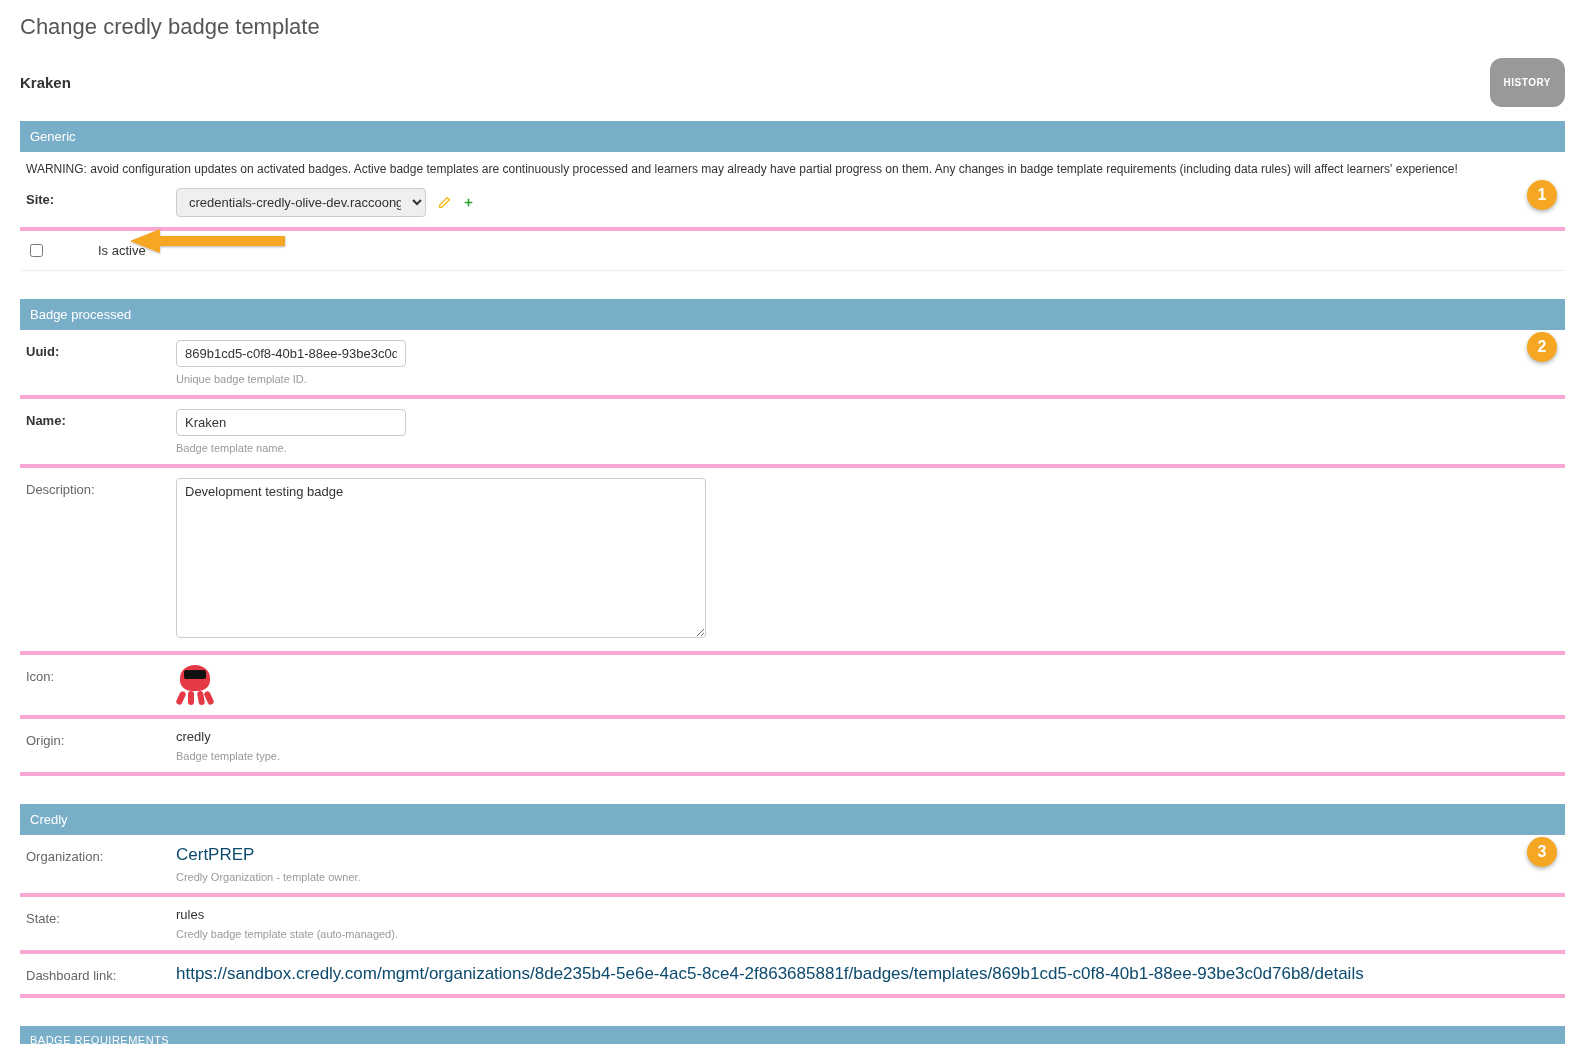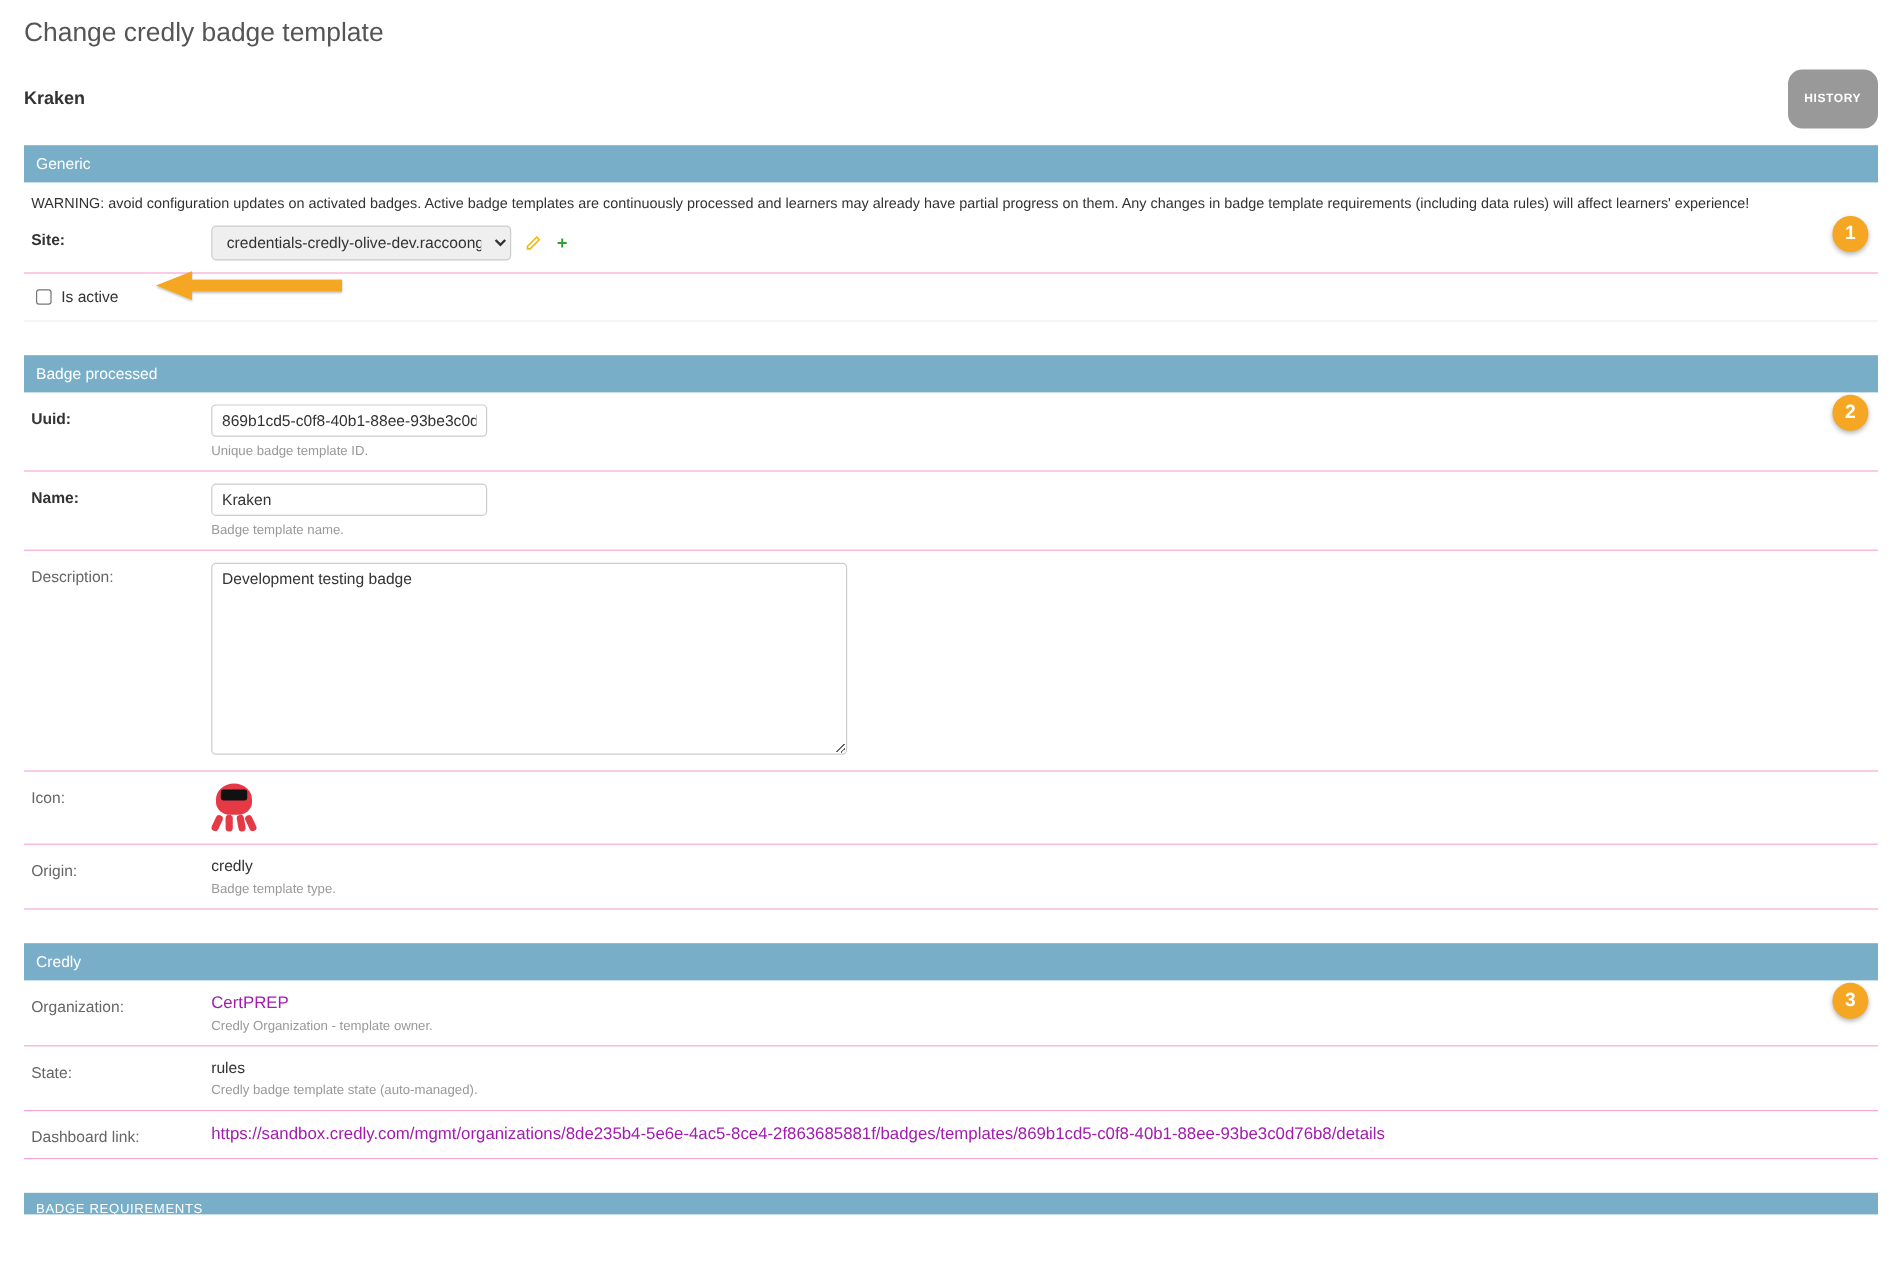--- a/index.html
+++ b/index.html
@@ -5,35 +5,35 @@
   * { box-sizing: border-box; }
   html, body { margin: 0; padding: 0; font-family: Arial, Helvetica, sans-serif; font-size: 13px; color: #333; background: #fff; width: 1585px; }
   body { padding: 14px 20px; }
   .page-title { font-size: 22px; font-weight: 400; color: #555; margin: 0 0 18px 0; }
   .header-row { display: flex; justify-content: space-between; align-items: center; margin-bottom: 6px; }
   .object-title { font-size: 15px; font-weight: 700; color: #333; }
   .history-btn { background: #999; color: #fff; border: none; border-radius: 12px; padding: 19px 14px; font-size: 10px; font-weight: 700; letter-spacing: 0.5px; cursor: pointer; }
   .section-header { background: #79aec8; color: #fff; font-size: 13px; padding: 8px 10px; margin-top: 14px; }
   .section-header.upper { text-transform: uppercase; font-size: 11px; letter-spacing: 0.5px; }
   .warning { font-size: 12px; color: #333; padding: 10px 6px 2px 6px; }
-  .form-row { display: flex; align-items: flex-start; border-bottom: 1px solid #f9a8d4; padding: 10px 6px; }
+  .form-row { display: flex; align-items: flex-start; border-bottom: 4px solid #f9a8d4; padding: 10px 6px; }
   .form-label { width: 150px; flex-shrink: 0; font-size: 13px; font-weight: 700; color: #333; padding-top: 4px; }
   .form-label.light { font-weight: 400; color: #666; }
   .form-field { flex: 1; }
   .help-text { font-size: 11px; color: #999; margin-top: 6px; }
   select, input[type="text"], textarea { border: 1px solid #ccc; border-radius: 4px; padding: 5px 8px; font-size: 13px; font-family: inherit; color: #333; }
   select { width: 250px; }
   input[type="text"] { width: 230px; }
   textarea { width: 530px; height: 160px; resize: both; }
-  .checkbox-row { display: flex; align-items: center; padding: 10px 6px; border-bottom: 1px solid #eee; position: relative; }
+  .checkbox-row { display: flex; align-items: center; padding: 10px 6px; border-bottom: 1px solid #eee; position: relative; gap: 47px; }
   .checkbox-row input { margin-right: 8px; }
   .edit-icon, .add-icon { display: inline-block; margin-left: 8px; cursor: pointer; vertical-align: middle; }
   .edit-icon { color: #efb80b; }
   .add-icon { color: #2ea12e; font-weight: bold; }
-  .link { color: #a21caf; text-decoration: none; font-size: 14px; }
+  .link { color: #0c4a6e; text-decoration: none; font-size: 17px; }
   .value-text { font-size: 13px; color: #333; }
   .kraken { position: relative; width: 38px; height: 40px; }
   .kraken-head { position: absolute; width: 30px; height: 26px; background: #e63946; border-radius: 50% 50% 40% 40%; top: 0; left: 4px; }
   .kraken-eyes { position: absolute; width: 22px; height: 9px; background: #111; border-radius: 2px; top: 5px; left: 8px; }
   .kraken-leg { position: absolute; width: 6px; height: 14px; background: #e63946; border-radius: 3px; bottom: 0; }
   .kraken-leg.l1 { left: 2px; transform: rotate(25deg); }
   .kraken-leg.l2 { left: 12px; }
   .kraken-leg.l3 { left: 22px; transform: rotate(-10deg); }
   .kraken-leg.l4 { left: 30px; transform: rotate(-25deg); }
   .arrow-annot { position: absolute; left: 100px; top: -5px; pointer-events: none; }

